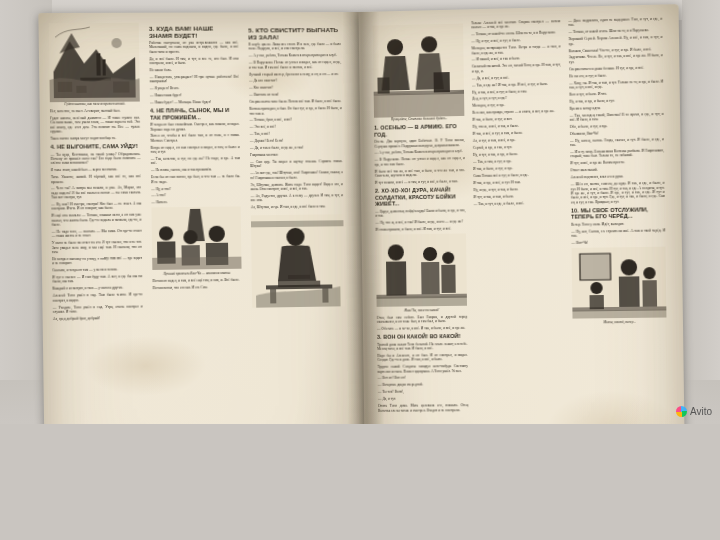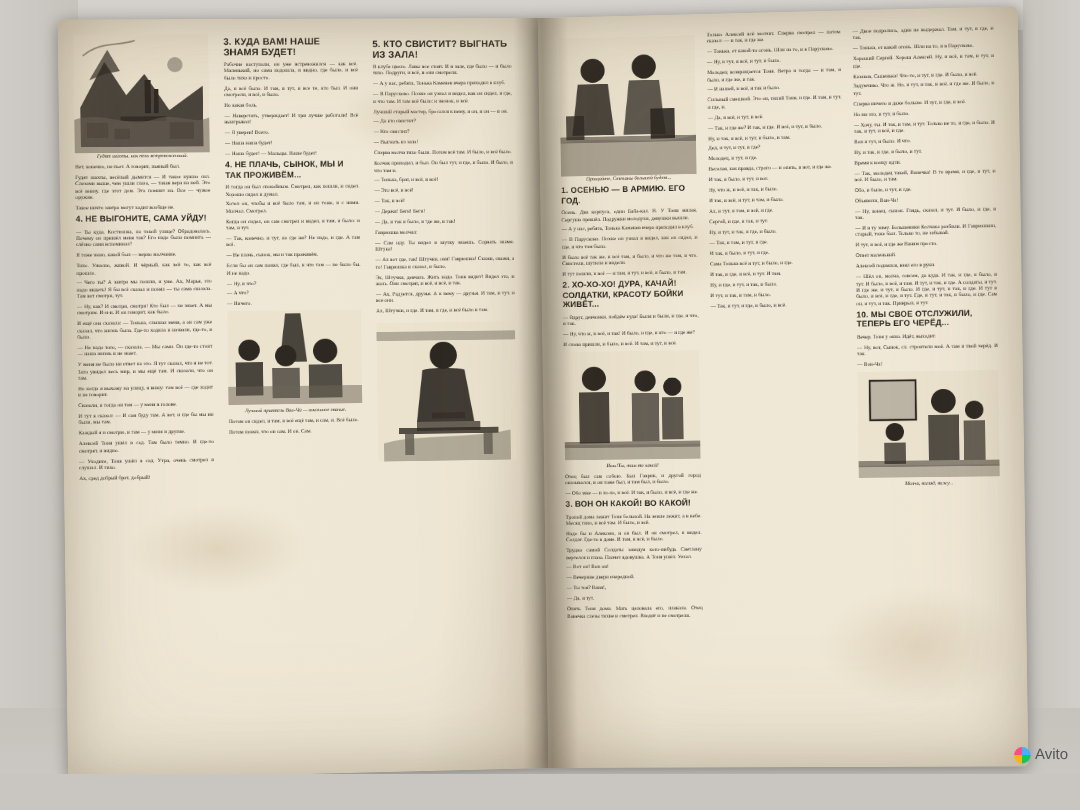--- a/index.html
+++ b/index.html
@@ -1,21 +1,21 @@
 <!DOCTYPE html>
 <html><head>
 <meta charset="utf-8">
 <style>
   html,body{margin:0;padding:0;}
   body{
     width:720px;height:540px;overflow:hidden;
     background:#c9c5c0;
     font-family:"Liberation Serif", serif;
   }
-  #stage{position:relative;width:720px;height:516px;overflow:hidden;
+  #stage{position:relative;width:720px;height:424px;overflow:hidden;
     background:radial-gradient(ellipse at 50% 45%, #d9d6d1 0%, #c4c0ba 55%, #b3afa9 100%);
   }
   
   .bg-left{position:absolute;left:0;top:0;width:52px;height:540px;
     background:linear-gradient(90deg,#cfcbc6,#c6c2bc);}
   .bg-right{position:absolute;right:0;top:0;width:38px;height:540px;
     background:linear-gradient(270deg,#d2cec9,#c6c2bc);}
   .bg-top{position:absolute;left:0;top:0;width:720px;height:20px;
     background:linear-gradient(180deg,#d5d1cc,#c9c5bf);}
   .bg-bot{position:absolute;left:0;bottom:0;width:720px;height:44px;

